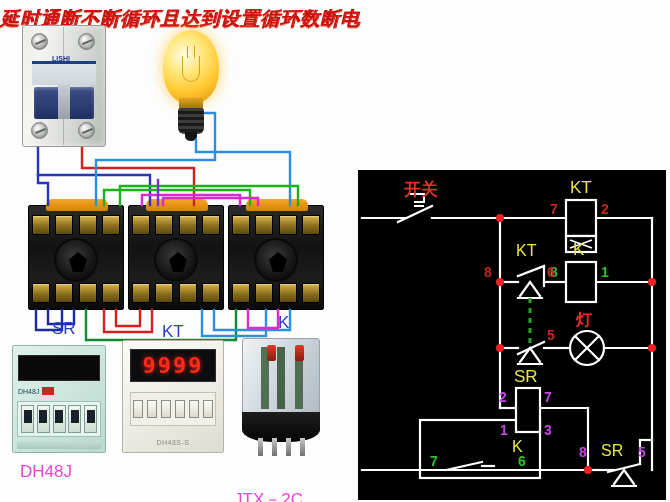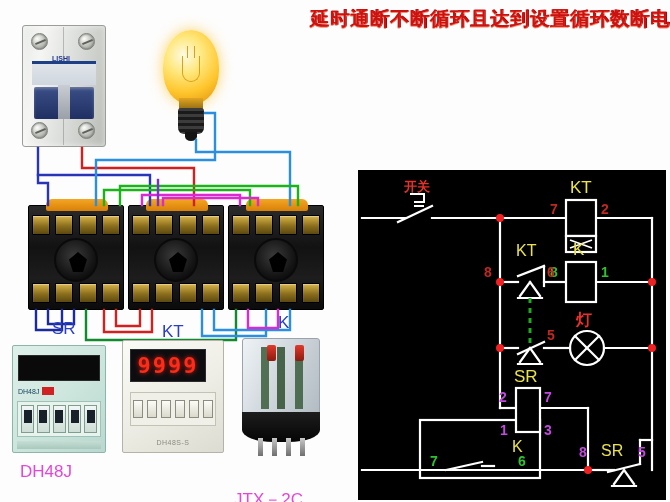--- a/index.html
+++ b/index.html
@@ -13,29 +13,29 @@
     overflow: hidden;
     font-family: "Liberation Sans", "DejaVu Sans", sans-serif;
     background: #fdfdfd;
   }
 
   
   #title {
     position: absolute;
     left: 0; top: 6px;
     width: 670px;
-    text-align: right;
-    padding-left: 60px;
+    text-align: left;
     font-size: 19px;
     font-weight: bold;
     letter-spacing: 1px;
     color: #cc1111;
     text-shadow: 0 1px 0 #ff8a6a, 1px 0 0 #aa0000;
     font-family: "DejaVu Sans", "Liberation Sans", sans-serif;
     white-space: nowrap;
+    font-style: italic;
   }
 
   
   #photo-area {
     position: absolute;
     left: 0; top: 0; width: 352px; height: 502px;
   }
 
   
   .mcb {
@@ -223,21 +223,21 @@
   }
 
   
   #dh48s { left: 122px; top: 340px; width: 102px; height: 113px; }
   #dh48s .case {
     position: absolute; inset: 0;
     background: linear-gradient(150deg,#fbfbf7 0%,#eeeee6 50%,#dcdcd2 100%);
     border: 1px solid #b3b3a8; border-radius: 2px;
   }
   #dh48s .screen {
-    position: absolute; left: 8px; top: 9px; width: 76px; height: 33px;
+    position: absolute; left: 8px; top: 9px; width: 86px; height: 33px;
     background: #0d0d10; border: 1px solid #2b2b30;
     display: flex; align-items: center; justify-content: center;
   }
   #dh48s .digits {
     font-family: "DejaVu Sans Mono", monospace;
     font-size: 22px; font-weight: bold; letter-spacing: 2px;
     color: #ff2a18; text-shadow: 0 0 5px rgba(255,40,20,.85);
   }
   #dh48s .swrow {
     position: absolute; left: 8px; top: 52px; width: 86px; height: 34px;
@@ -540,21 +540,21 @@
     <g fill="#ee2222">
       <circle cx="142" cy="48" r="4"></circle>
       <circle cx="142" cy="112" r="4"></circle>
       <circle cx="294" cy="112" r="4"></circle>
       <circle cx="142" cy="178" r="4"></circle>
       <circle cx="294" cy="178" r="4"></circle>
       <circle cx="230" cy="300" r="4"></circle>
     </g>
   </svg>
 
-  <div class="lbl lbl-red" style="left:46px;  top:8px;   font-size:13px; font-weight:bold;">开关</div>
+  <div class="lbl lbl-red" style="left:46px;  top:8px;   font-size:17px; font-weight:bold;">开关</div>
   <div class="lbl lbl-yellow" style="left:212px; top:8px;   font-size:17px;">KT</div>
   <div class="lbl lbl-dkred" style="left:192px; top:31px;  font-size:14px; font-weight:bold;">7</div>
   <div class="lbl lbl-dkred" style="left:243px; top:31px;  font-size:14px; font-weight:bold;">2</div>
 
   <div class="lbl lbl-yellow" style="left:215px; top:70px;  font-size:17px;">K</div>
   <div class="lbl lbl-green" style="left:192px; top:94px;  font-size:14px; font-weight:bold;">8</div>
   <div class="lbl lbl-green" style="left:243px; top:94px;  font-size:14px; font-weight:bold;">1</div>
 
   <div class="lbl lbl-yellow" style="left:158px; top:72px;  font-size:16px;">KT</div>
   <div class="lbl lbl-dkred" style="left:126px; top:94px;  font-size:14px; font-weight:bold;">8</div>

